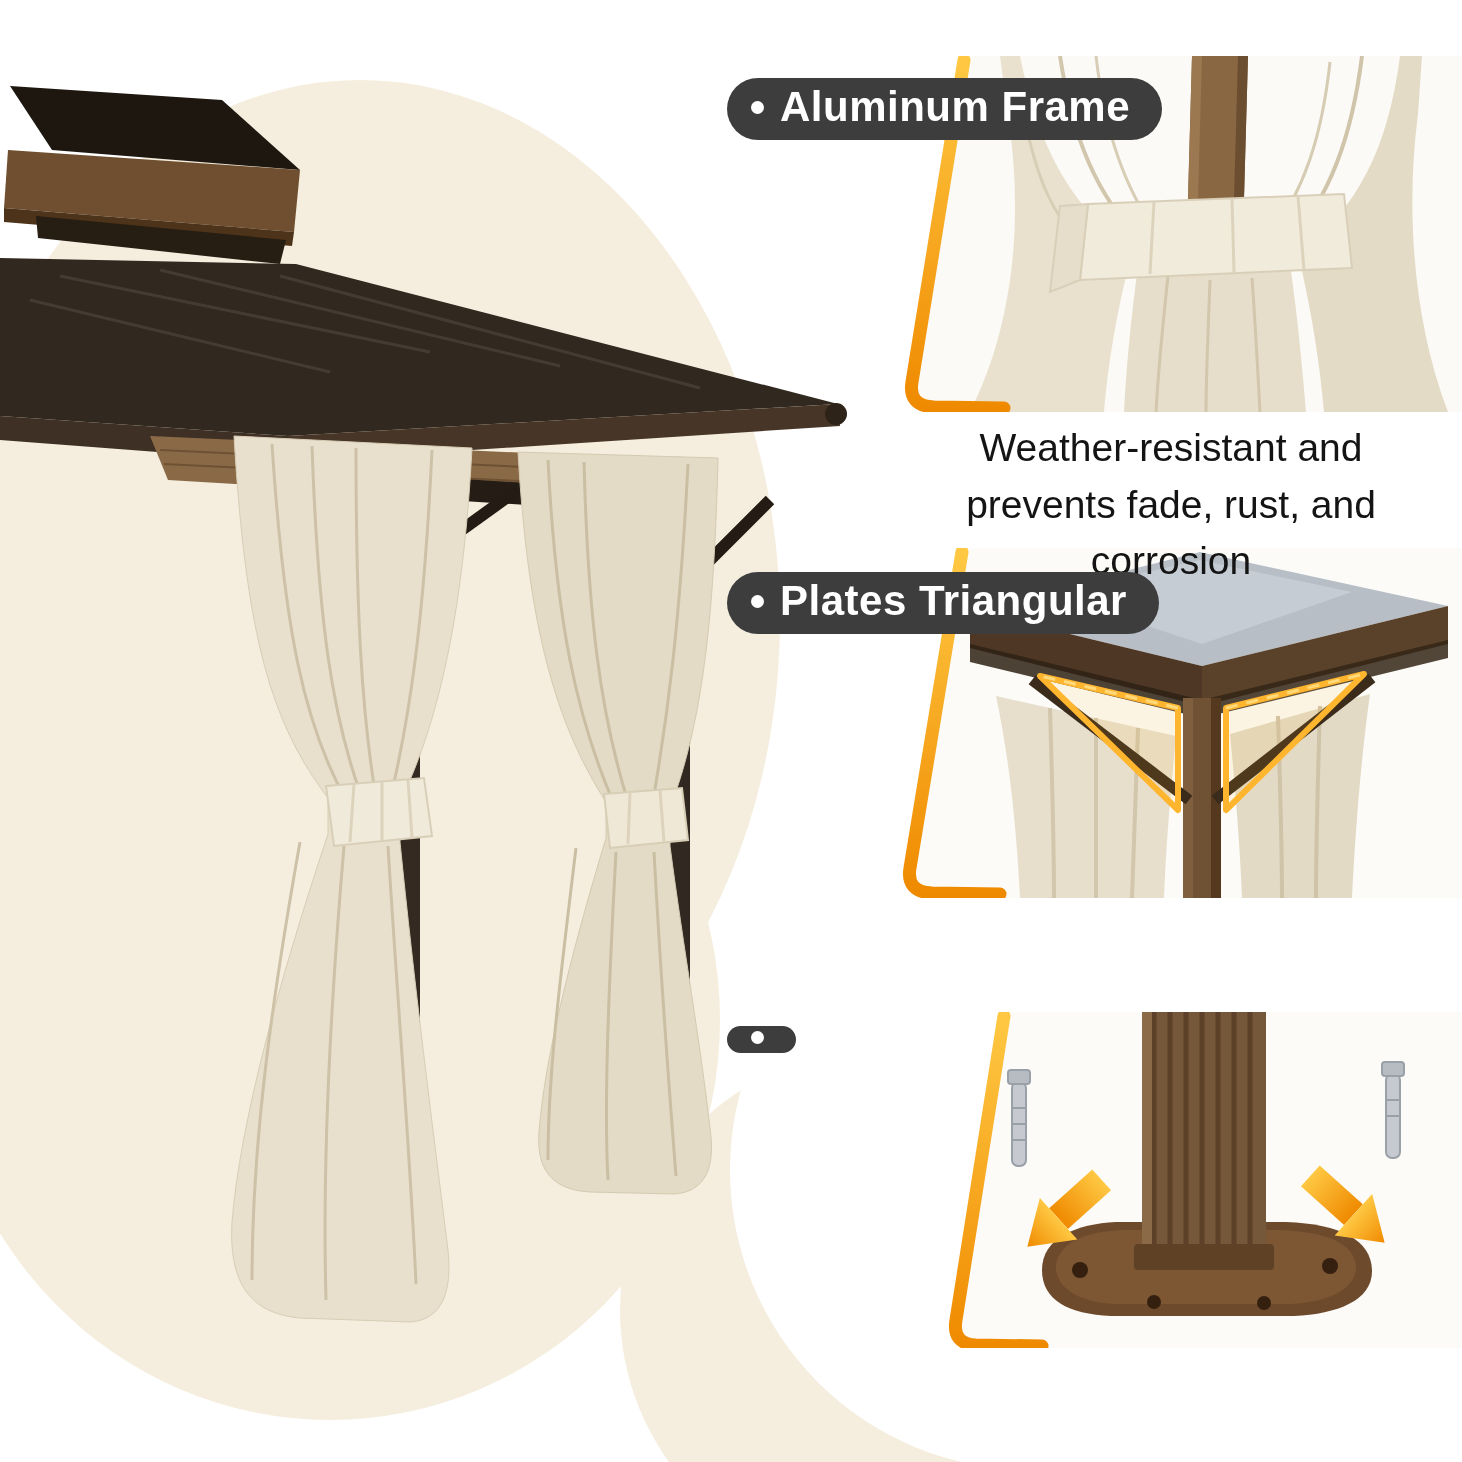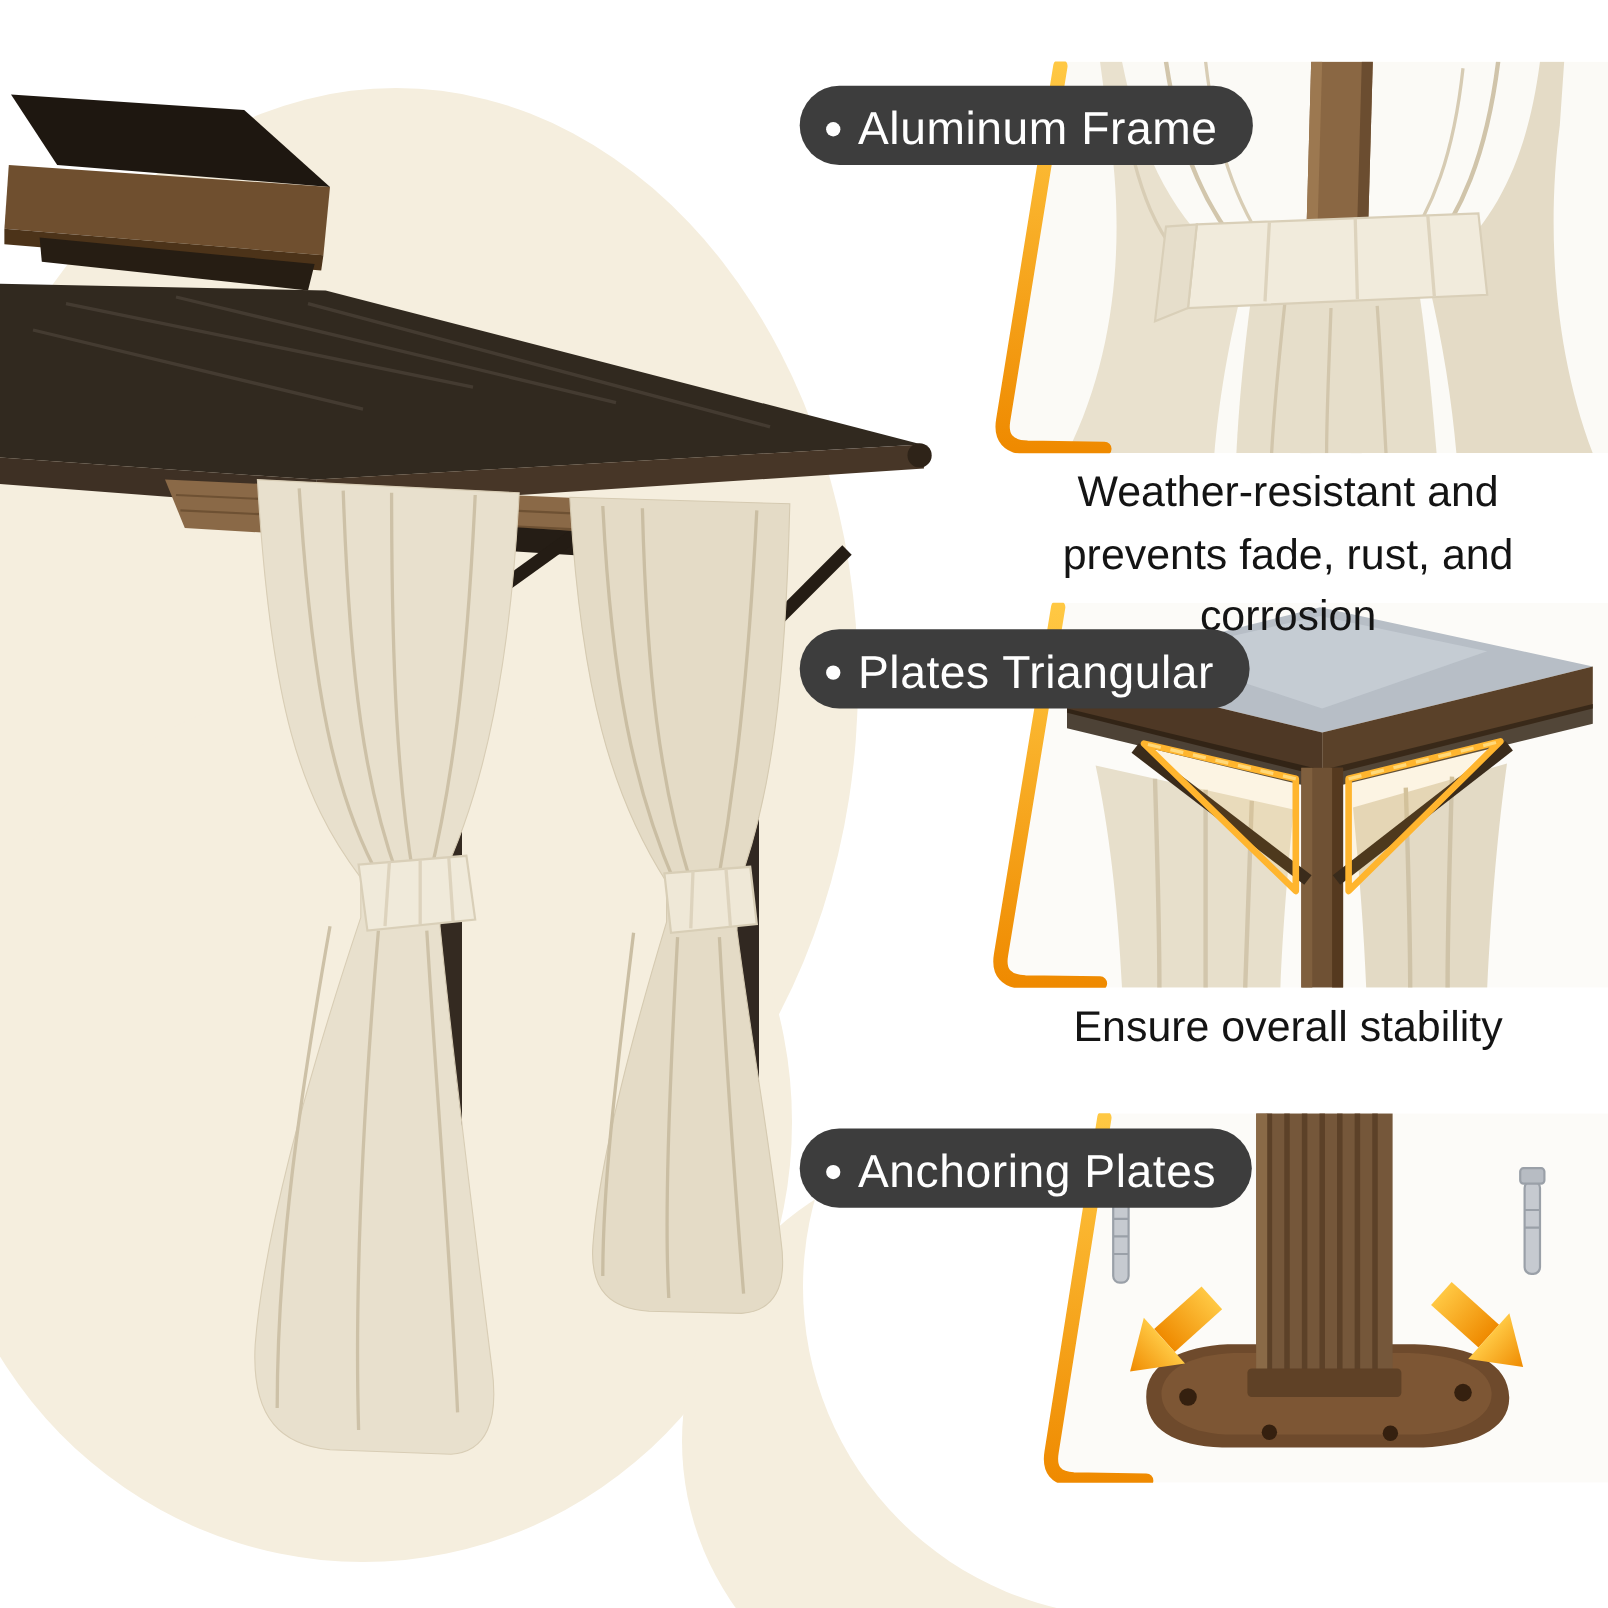--- a/index.html
+++ b/index.html
@@ -5,21 +5,21 @@
   html,body{margin:0;padding:0;background:#ffffff;}
   .canvas{
     position:relative;width:1462px;height:1462px;background:#fff;overflow:hidden;
     font-family:"Liberation Sans",sans-serif;
   }
   .layer{position:absolute;left:0;top:0;}
   
   .pill{
     position:absolute;display:flex;align-items:center;gap:16px;
     background:#3D3D3D;color:#fff;border-radius:999px;
-    padding:15px 32px 9px 24px;font-weight:normal;font-size:42px;line-height:1.15;
+    padding:5px 32px 9px 24px;font-weight:bold;font-size:42px;line-height:1.15;
     z-index:6;white-space:nowrap;letter-spacing:0.5px;
   }
   .pill .dot{width:13px;height:13px;border-radius:50%;background:#fff;flex:0 0 auto;}
   
   .panel{position:absolute;z-index:4;}
   .panel svg{display:block;}
   
   .caption{
     position:absolute;z-index:5;margin:0;text-align:center;color:#141414;
     font-size:39px;line-height:1.45;
@@ -222,23 +222,20 @@
           <path d="M326 160 L464 126" stroke="#FFD97A" stroke-width="3" stroke-dasharray="12 9" fill="none"></path>
         </g>
       </g>
       <path d="M62 4 L10 320 Q6 344 32 345 L100 346" fill="none" stroke="url(#gB)" stroke-width="13" stroke-linecap="round"></path>
     </svg>
   </div>
   <div class="pill pill2">
     <span class="dot"></span>
     <span>Plates Triangular</span>
   </div>
-  <p class="caption cap2">
-    <span class="inner">Ensure overall stability</span>
-  </p>
 
   <div class="panel panel3">
     <svg width="516" height="336" viewBox="0 0 516 336">
       <defs>
         <linearGradient id="gC" x1="0" y1="0" x2="0" y2="1">
           <stop offset="0" stop-color="#FFC843"></stop>
             <stop offset="1" stop-color="#EF8A00"></stop>
         </linearGradient>
         <clipPath id="clipC">
             <path d="M58 0 H516 V336 H26 Q2 336 6 312 Z"></path>
@@ -288,16 +285,15 @@
         <g transform="rotate(-48 400 196)">
           <rect x="386" y="148" width="28" height="58" fill="url(#gC)"></rect>
           <polygon points="372,206 428,206 400,248" fill="url(#gC)"></polygon>
         </g>
       </g>
       <path d="M58 4 L10 308 Q6 332 30 333 L96 334" fill="none" stroke="url(#gC)" stroke-width="13" stroke-linecap="round"></path>
     </svg>
   </div>
   <div class="pill pill3">
     <span class="dot"></span>
-    <span>Anchoring Plates</span>
   </div>
 
 </div>
 
 </body></html>

